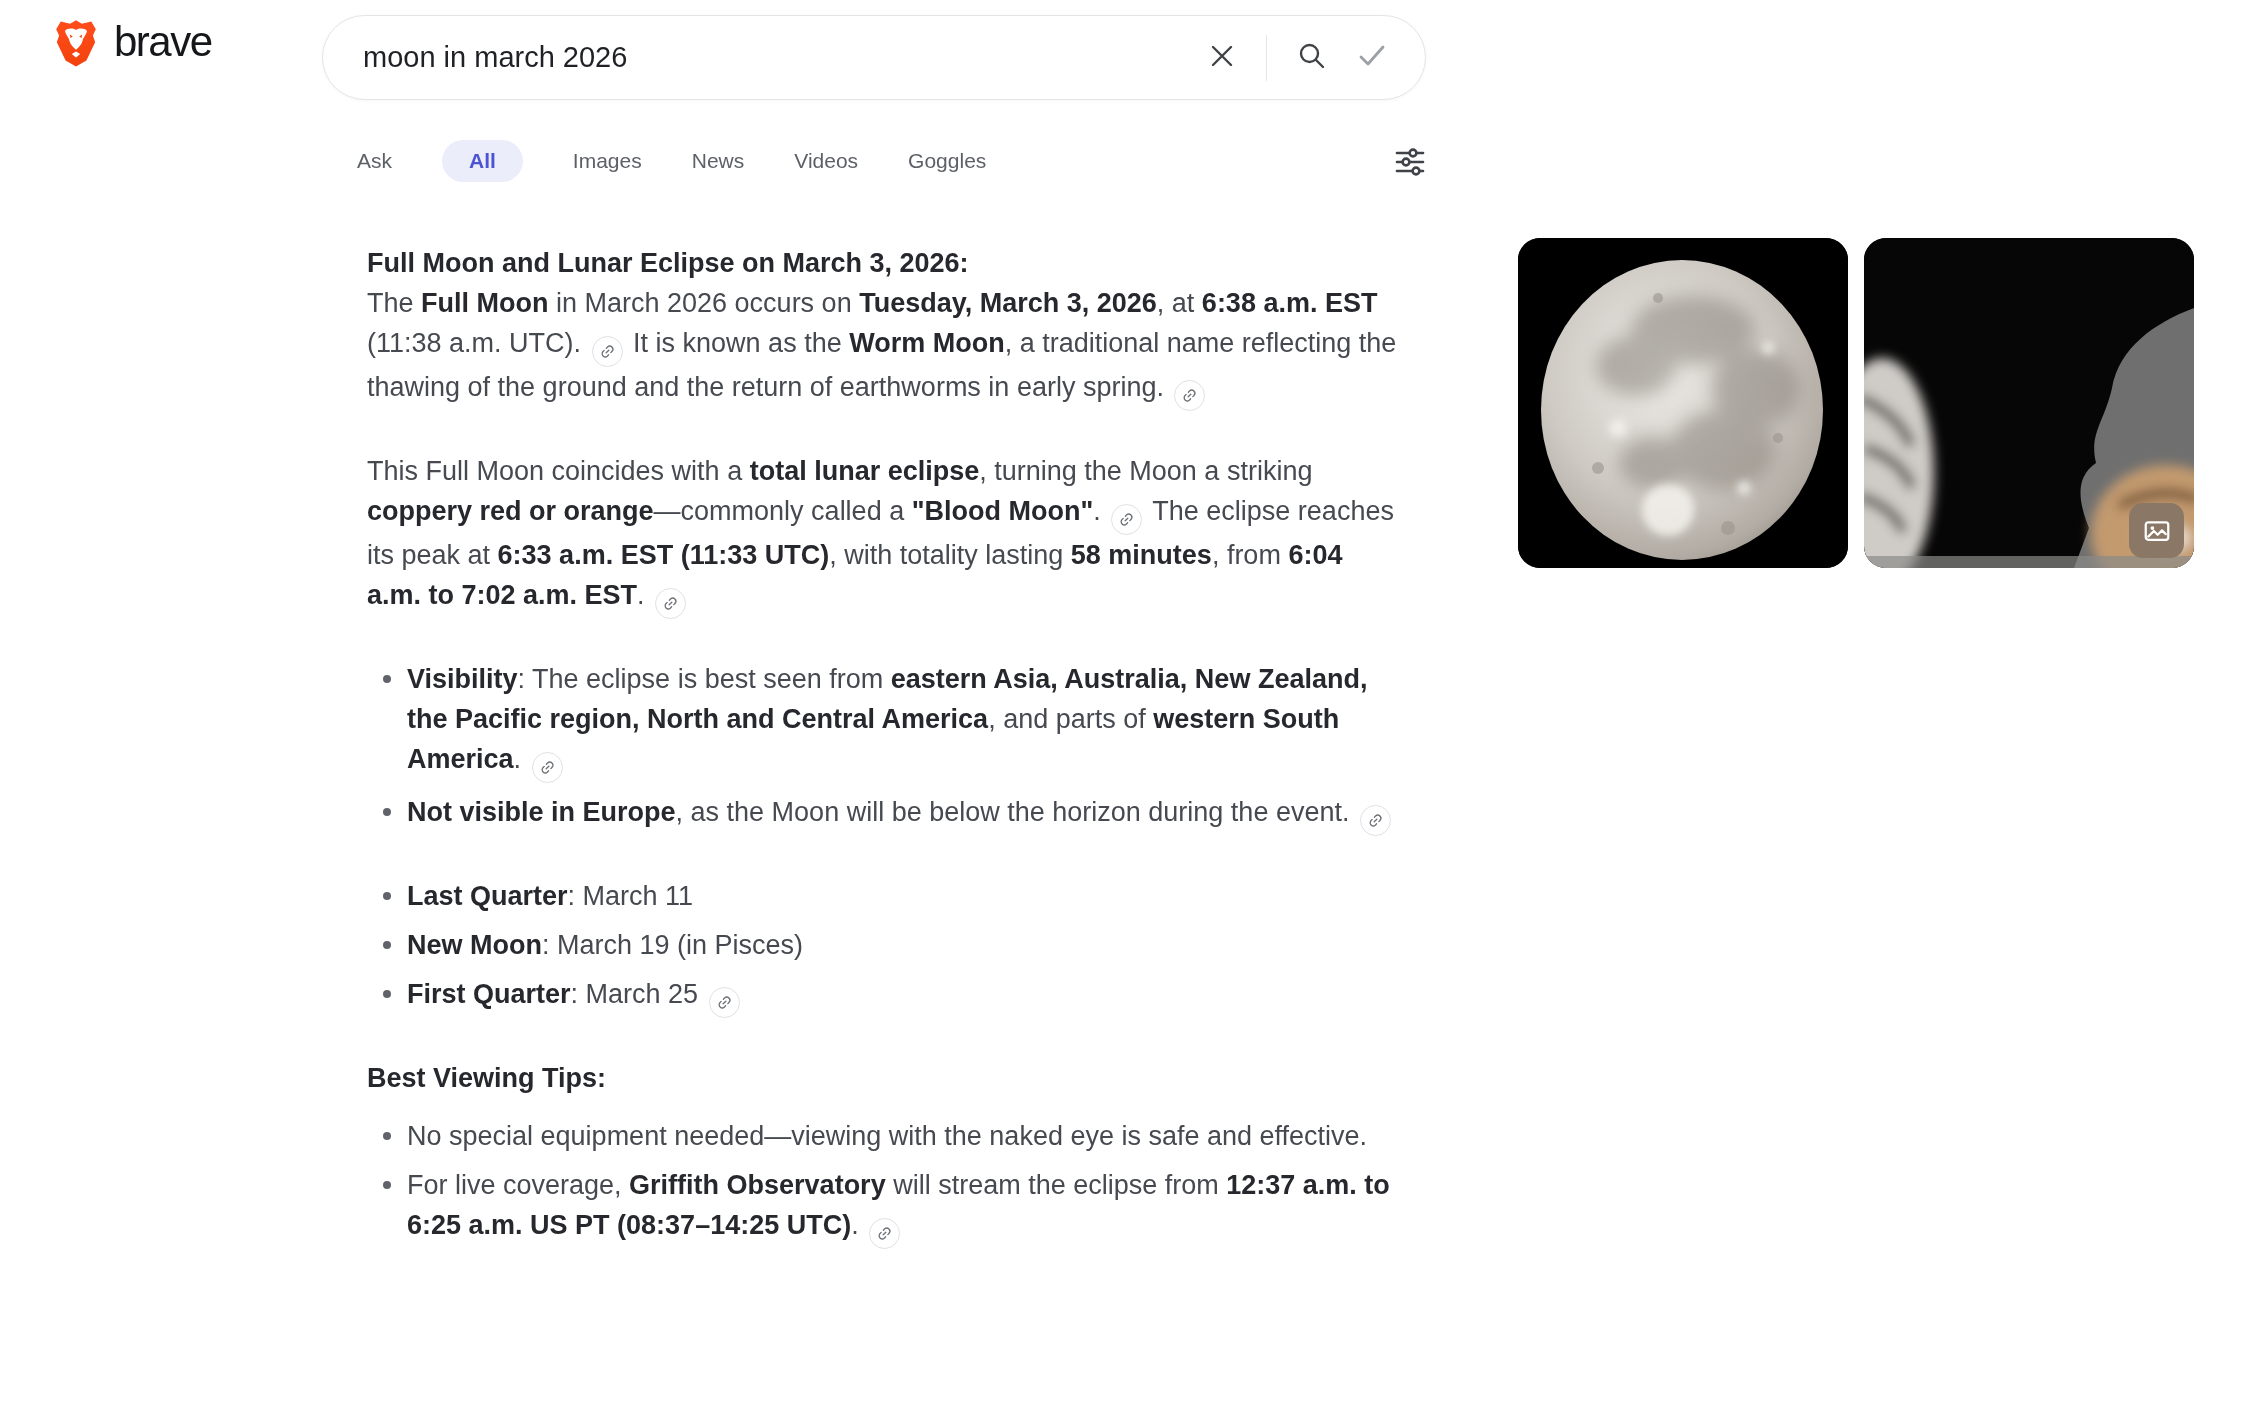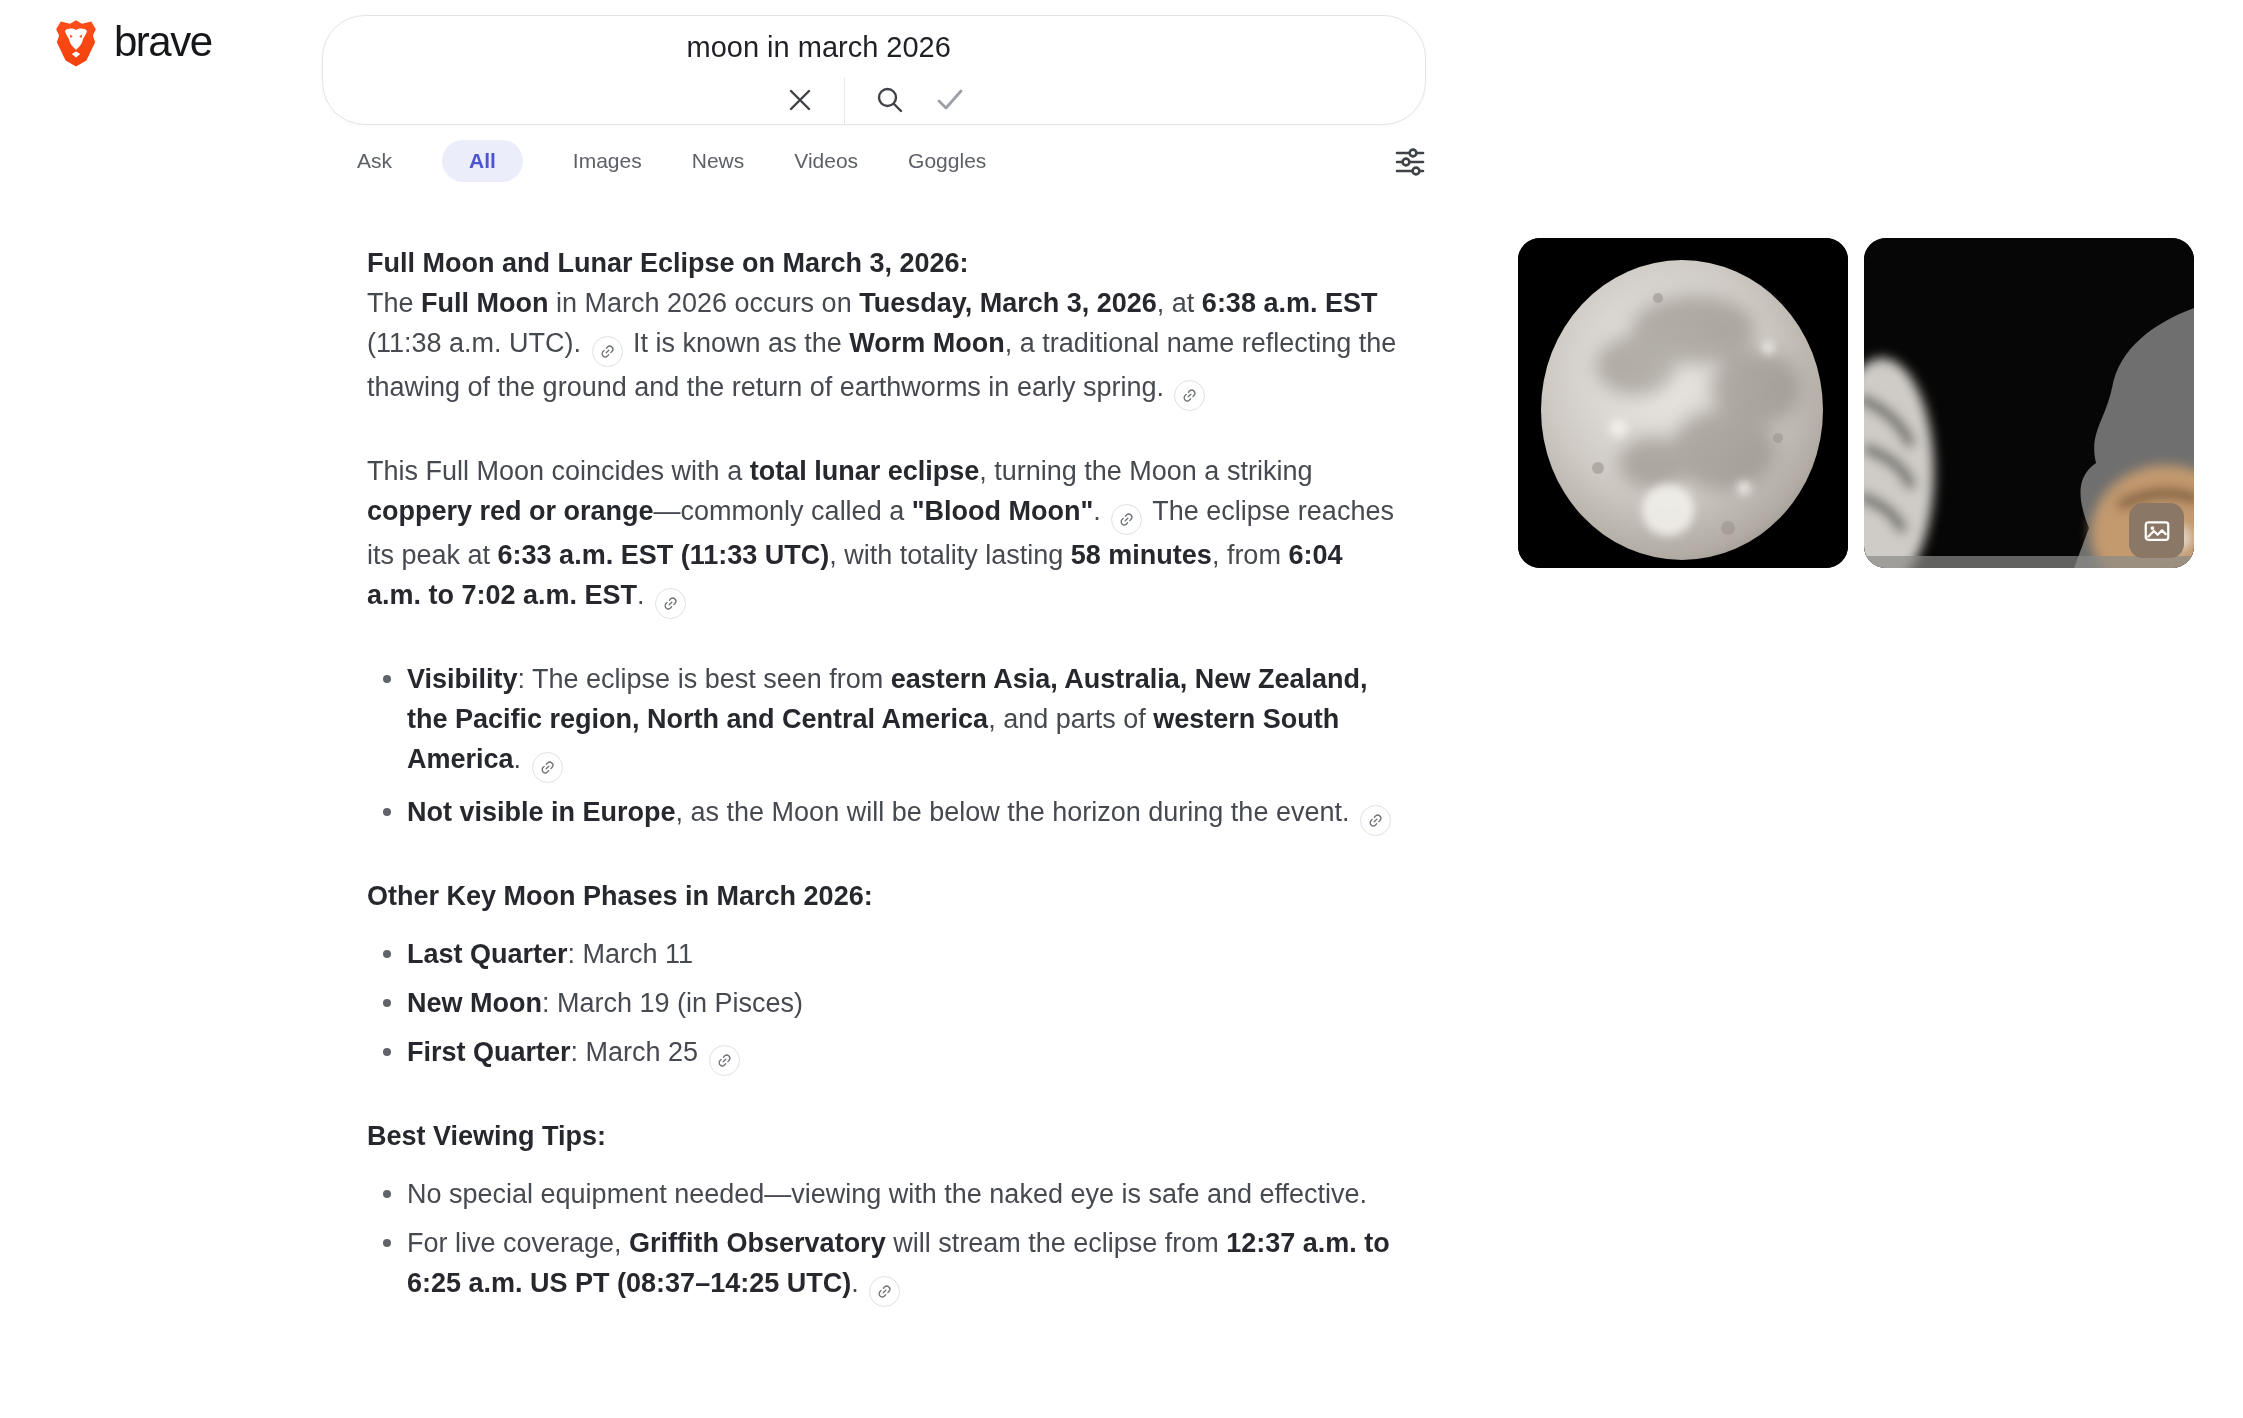--- a/index.html
+++ b/index.html
@@ -10,25 +10,24 @@
     font-family: "Liberation Sans", sans-serif;
     -webkit-font-smoothing: antialiased;
   }
 
   
   .logo { position: absolute; left: 50px; top: 16px; display: flex; align-items: center; gap: 12px; cursor: pointer; }
   .logo-text { font-size: 42px; font-weight: 400; color: #15171b; letter-spacing: -1.5px; line-height: 1; padding-bottom: 4px; }
 
   
   .searchbar {
-    position: absolute; left: 322px; top: 15px; width: 1104px; height: 110px;
+    position: absolute; left: 322px; top: 15px; width: 1104px; height: 85px;
     background: #fff; border: 1px solid #e3e4e8; border-radius: 43px;
     display: flex; align-items: center; padding: 0 38px 0 40px;
     box-shadow: 0 1px 4px rgba(0,0,0,0.03);
-    flex-direction: column;
   }
   .search-input {
     flex: 1; border: none; outline: none; background: transparent;
     font-family: "Liberation Sans", sans-serif;
     font-size: 29px; color: #1f2126; padding: 0; min-width: 0;
   }
   .sb-icons { display: flex; align-items: center; gap: 30px; }
   .sb-btn { display: flex; align-items: center; justify-content: center; cursor: pointer; background: none; border: none; padding: 0; }
   .sb-divider { width: 1px; height: 46px; background: #e6e7ea; }
 
@@ -178,21 +177,20 @@
           <svg width="15" height="15" viewBox="0 0 24 24" fill="none" stroke="#6d7076" stroke-width="2.1" stroke-linecap="round">
             <path d="M9.5 7 H7 a5 5 0 0 0 0 10 h2.5 M14.5 7 H17 a5 5 0 0 1 0 10 h-2.5 M9 12 h6"></path>
           </svg>
         </span></li>
       <li class="ans-li"><span class="b">Not visible in Europe</span><span>, as the Moon will be below the horizon during the event. </span><span class="link-chip">
           <svg width="15" height="15" viewBox="0 0 24 24" fill="none" stroke="#6d7076" stroke-width="2.1" stroke-linecap="round">
             <path d="M9.5 7 H7 a5 5 0 0 0 0 10 h2.5 M14.5 7 H17 a5 5 0 0 1 0 10 h-2.5 M9 12 h6"></path>
           </svg>
         </span></li>
     </ul>
-    <div class="ans-h">Other Key Moon Phases in March 2026:</div>
     <ul class="ans-ul">
       <li class="ans-li"><span class="b">Last Quarter</span><span>: March 11</span></li>
       <li class="ans-li"><span class="b">New Moon</span><span>: March 19 (in Pisces)</span></li>
       <li class="ans-li"><span class="b">First Quarter</span><span>: March 25 </span><span class="link-chip">
           <svg width="15" height="15" viewBox="0 0 24 24" fill="none" stroke="#6d7076" stroke-width="2.1" stroke-linecap="round">
             <path d="M9.5 7 H7 a5 5 0 0 0 0 10 h2.5 M14.5 7 H17 a5 5 0 0 1 0 10 h-2.5 M9 12 h6"></path>
           </svg>
         </span></li>
     </ul>
     <div class="ans-h">Best Viewing Tips:</div>

